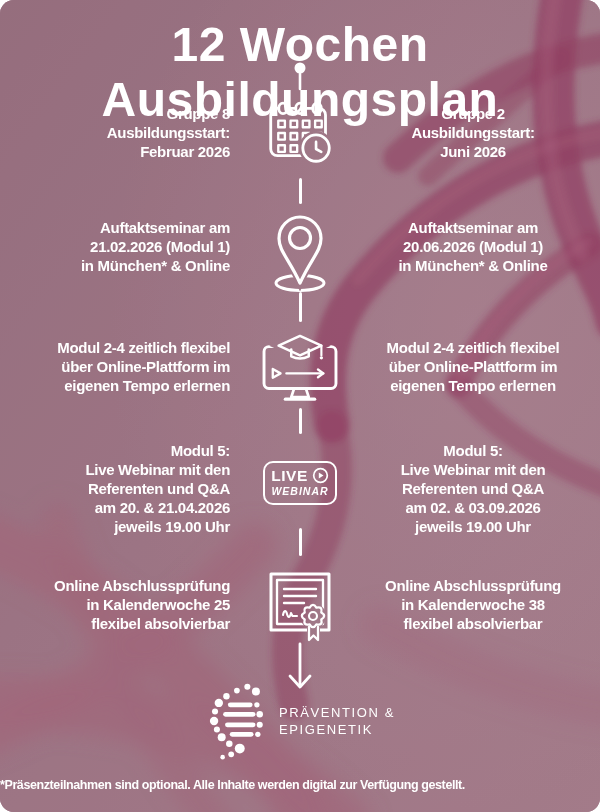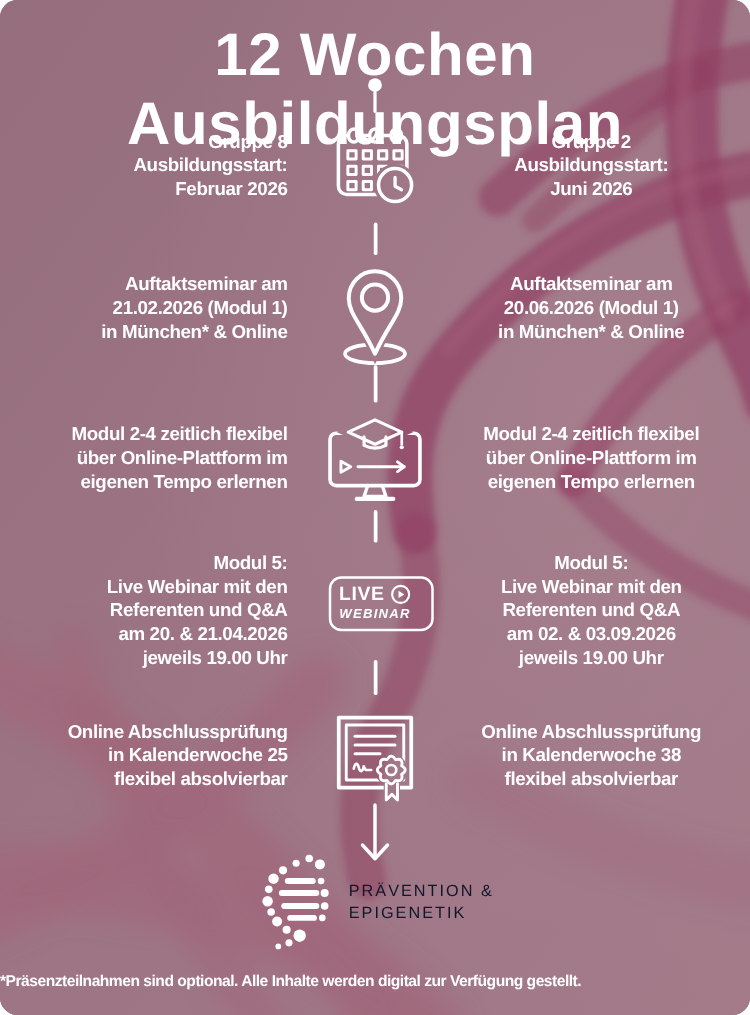--- a/index.html
+++ b/index.html
@@ -26,32 +26,32 @@
   .icon-box { position:absolute; z-index:2; }
 
   .seg {
     position:absolute; z-index:2; left:298.5px; width:3px;
     background:#fff; border-radius:2px;
   }
 
   .webinar-badge {
     position:absolute; z-index:2; left:263px; top:461px;
     width:64px; border:2.5px solid #fff; border-radius:10px;
-    padding:4px 13px 5px 3px; color:#fff; text-align:center;
+    padding:4px 3px 5px 3px; color:#fff; text-align:center;
   }
   .wb-row1 { display:flex; align-items:center; justify-content:center; gap:4px;
              font-size:15.5px; font-weight:700; letter-spacing:0.5px; line-height:17px; }
   .wb-row2 { font-size:10.5px; font-weight:700; letter-spacing:1px; line-height:13px; margin-top:1px;font-style:italic; }
 
   .brand {
     position:absolute; z-index:2; top:682px; left:0; width:100%;
     display:flex; align-items:center; justify-content:center; gap:14px;
   }
   .brand-name {
-    color:#0f172a; font-size:13px; line-height:17px; letter-spacing:1.6px;
+    color:#ffffff; font-size:13px; line-height:17px; letter-spacing:1.6px;
     font-weight:400; white-space:pre-line;
   }
 
   .footnote {
     position:absolute; z-index:2; left:0; top:778px; width:100%;
     text-align:left; color:#fff; font-weight:700;
     font-size:12.5px; letter-spacing:-0.4px;
   }
 </style>
 </head>

